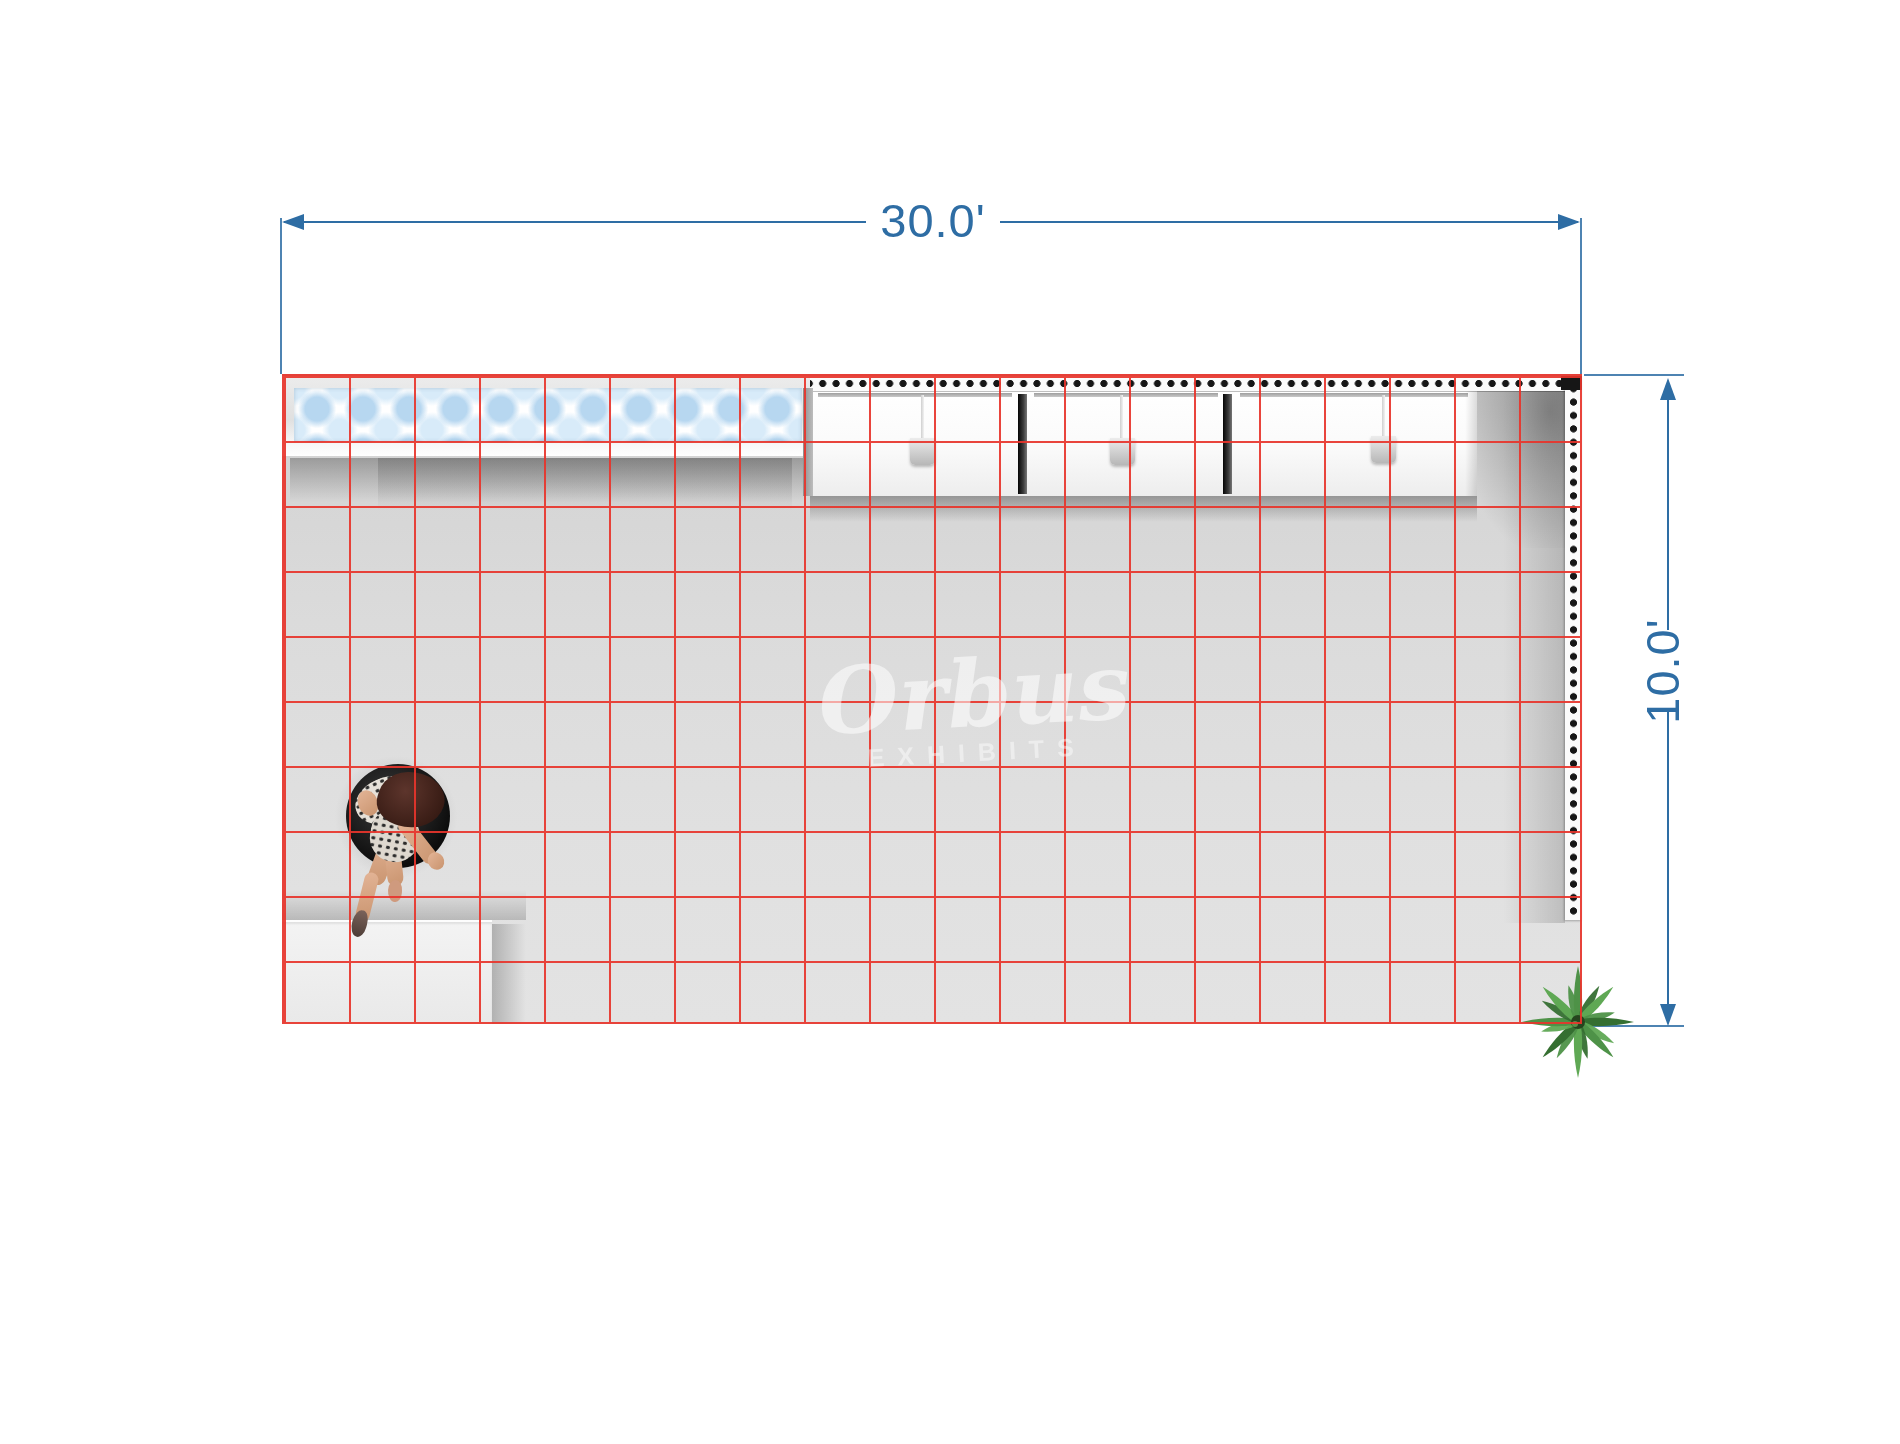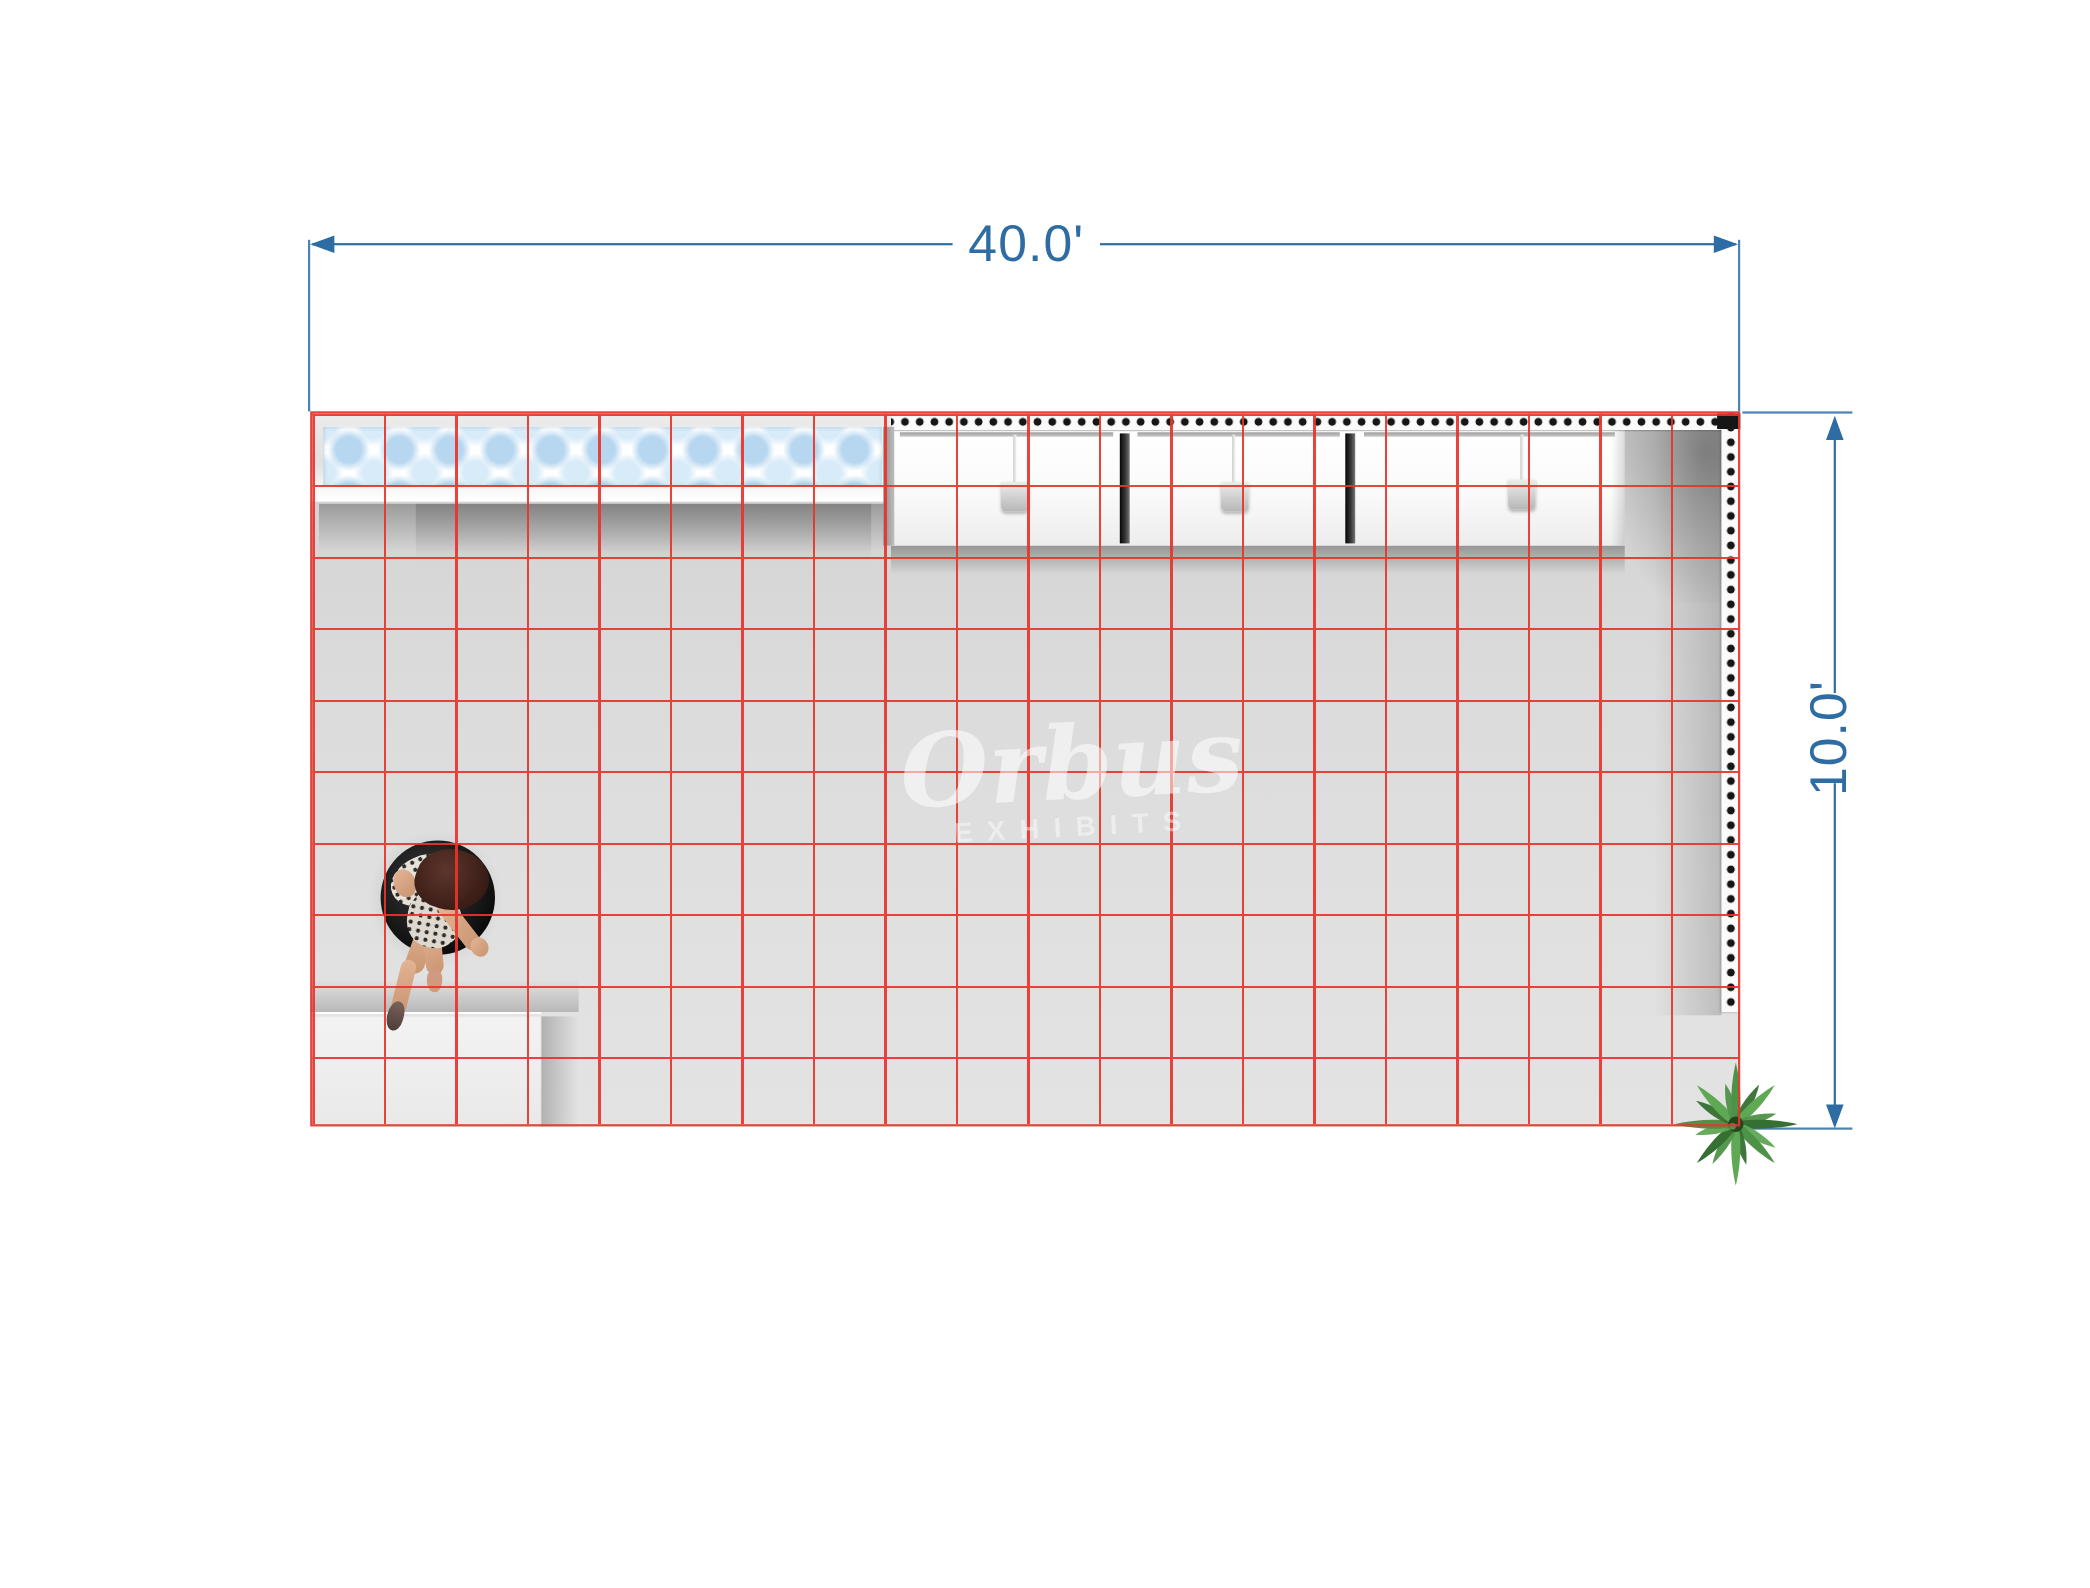--- a/index.html
+++ b/index.html
@@ -134,21 +134,21 @@
 
 <div class="canvas">
 
   <div>
     <div class="extline" style="left:280px;top:218px;width:2px;height:156px;"></div>
     <div class="extline" style="left:1580px;top:218px;width:2px;height:156px;"></div>
     <div class="dimline" style="left:284px;top:221px;width:582px;height:2px;"></div>
     <div class="dimline" style="left:1000px;top:221px;width:578px;height:2px;"></div>
     <div class="arrow left" style="left:282px;top:214px;"></div>
     <div class="arrow right" style="left:1558px;top:214px;"></div>
-    <div class="dimlabel" style="left:933px;top:222px;">40.0'</div>
+    <div class="dimlabel" style="left:933px;top:222px;">30.0'</div>
   </div>
 
   <div>
     <div class="extline" style="left:1584px;top:374px;width:100px;height:2px;"></div>
     <div class="extline" style="left:1584px;top:1025px;width:100px;height:2px;"></div>
     <div class="dimline" style="left:1667px;top:384px;width:2px;height:246px;"></div>
     <div class="dimline" style="left:1667px;top:712px;width:2px;height:310px;"></div>
     <div class="arrow up" style="left:1660px;top:378px;"></div>
     <div class="arrow down" style="left:1660px;top:1004px;"></div>
     <div class="dimlabel vert" style="left:1662px;top:671px;">10.0'</div>

